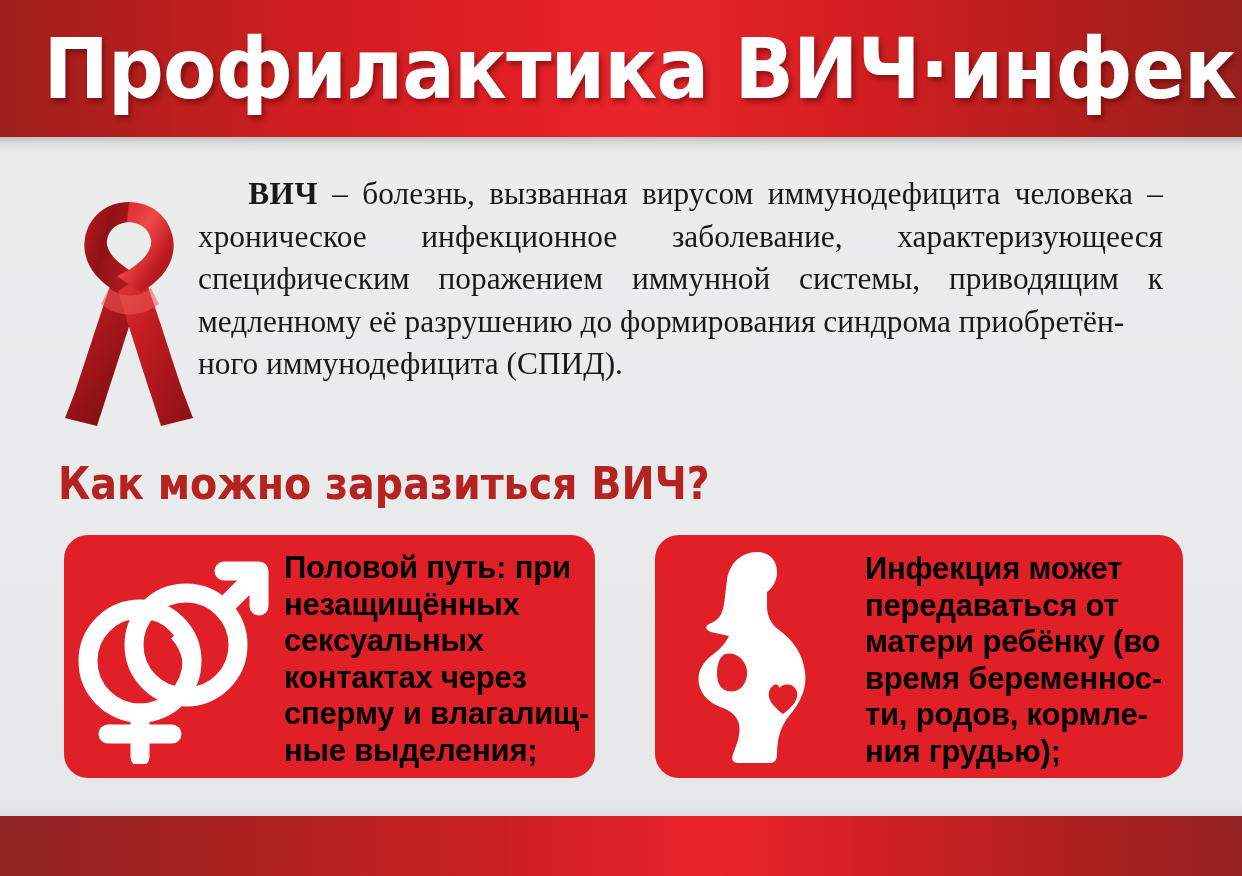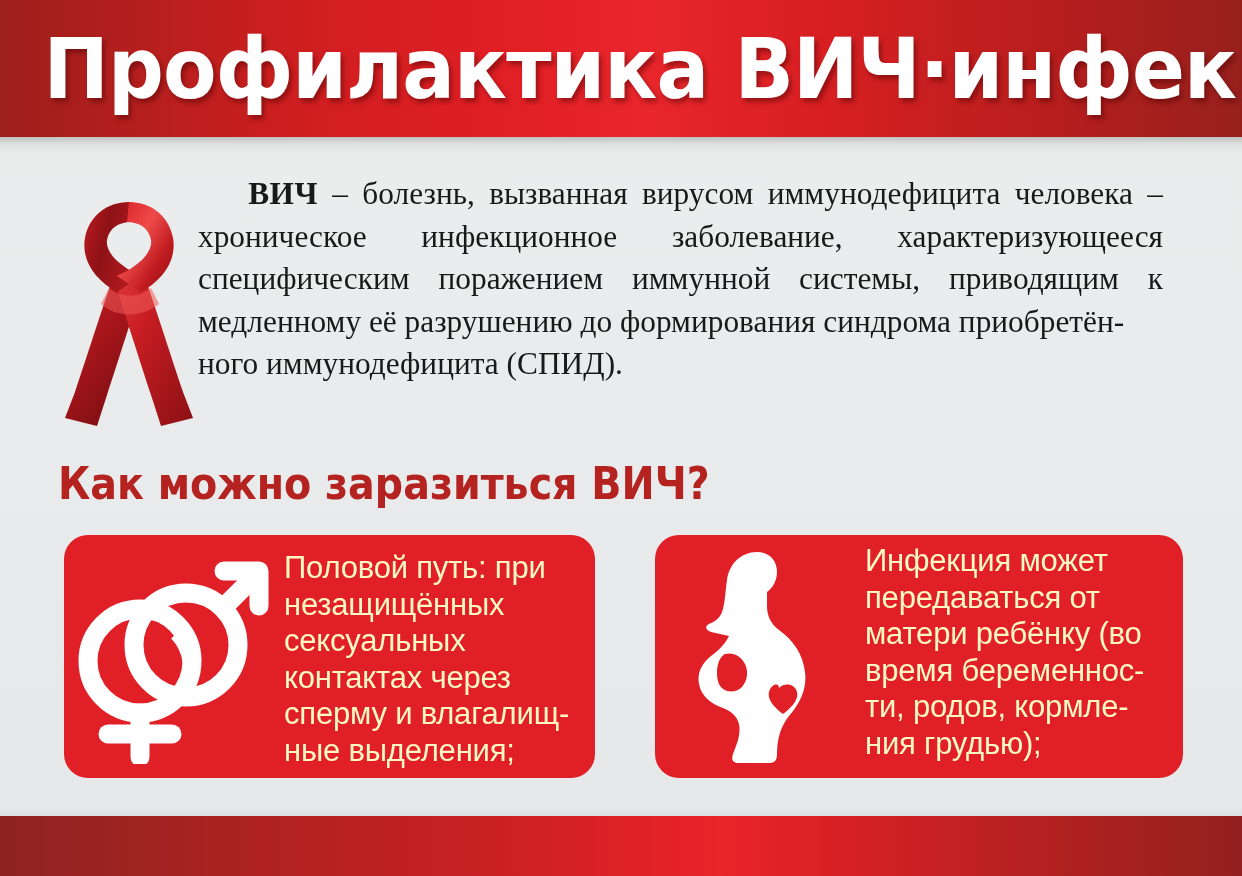--- a/index.html
+++ b/index.html
@@ -140,30 +140,30 @@
     flex: 0 0 auto;
     display: flex;
     align-items: center;
     justify-content: center;
   }
   .card-left .card-icon  { width: 220px; height: 243px; }
   .card-right .card-icon { width: 210px; height: 243px; }
   .card-icon svg { display: block; }
 
   .card-text {
-    color: #fef9c3;
+    color: #000000;
     font-family: "Liberation Sans", sans-serif;
-    font-weight: normal;
+    font-weight: bold;
     font-size: 31px;
     line-height: 36.5px;
     letter-spacing: -0.2px;
     white-space: pre-line;
   }
   .card-left .card-text  { margin-top: 15px; }
-  .card-right .card-text { margin-top: 8px; }
+  .card-right .card-text { margin-top: 16px; }
 
   
   .footer-bar {
     position: absolute;
     left: 0;
     bottom: 0;
     width: 1242px;
     height: 60px;
     background: linear-gradient(90deg,
         #8e2321 0%,

